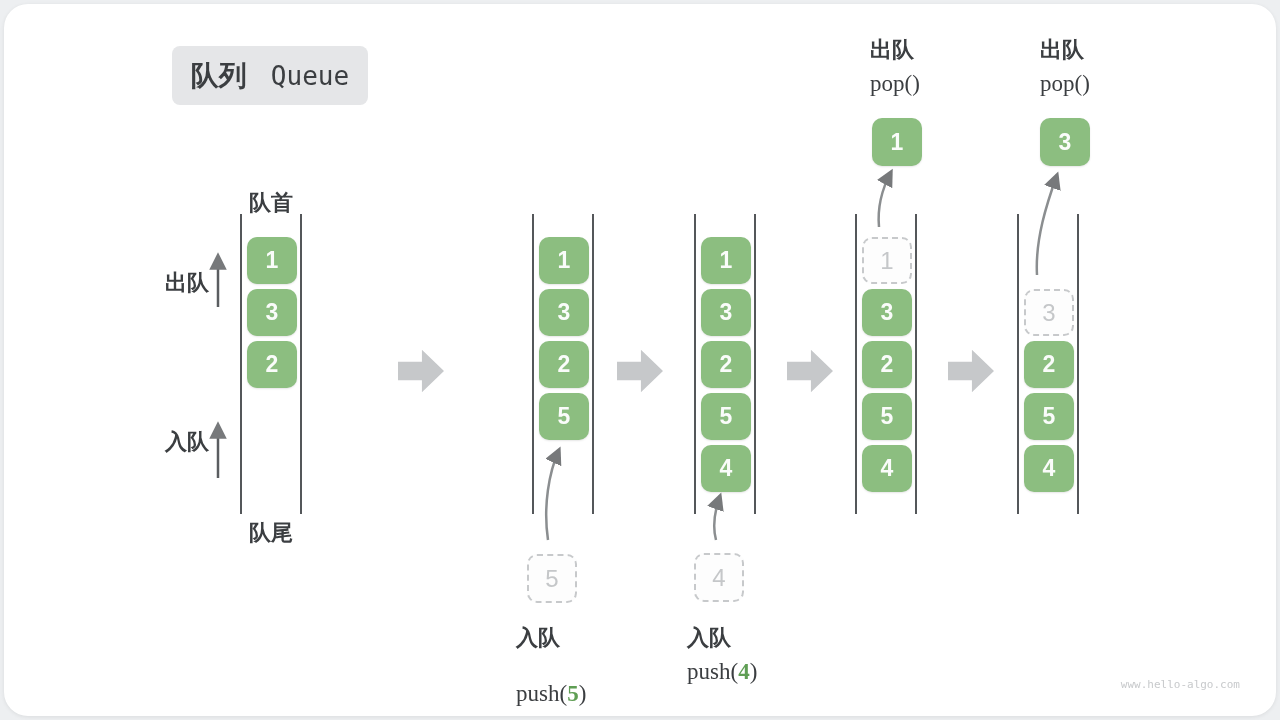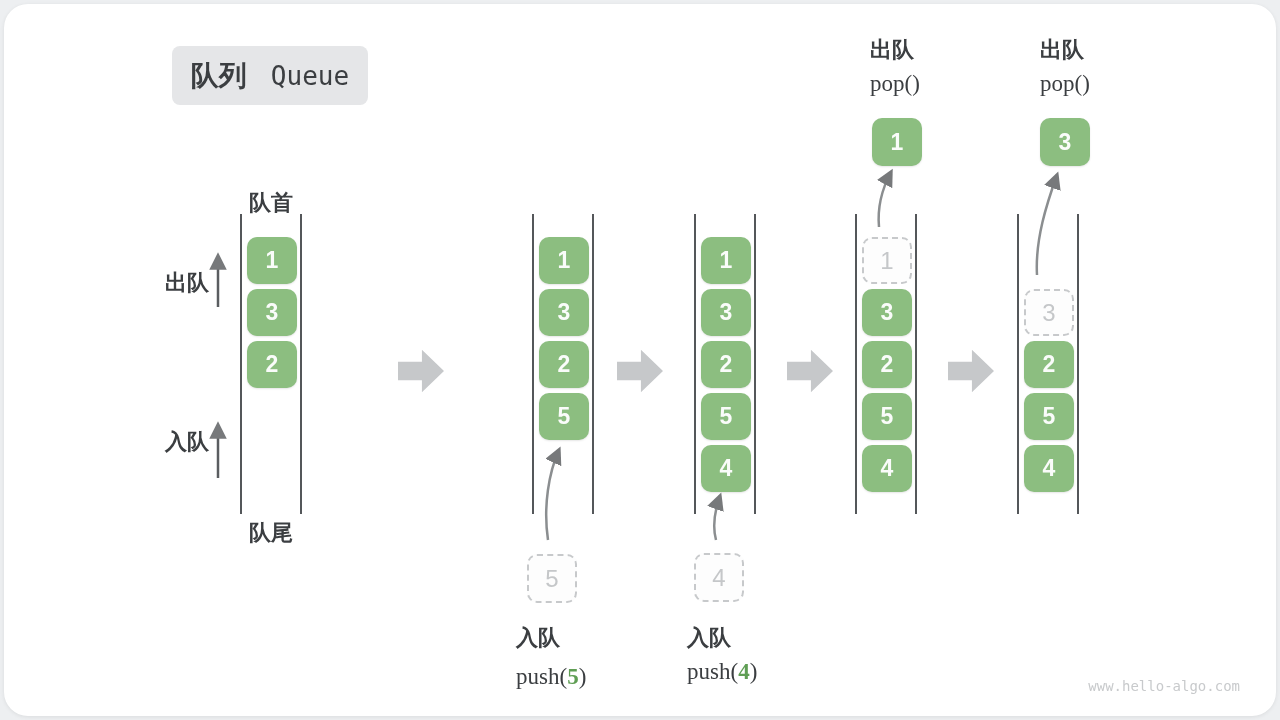--- a/index.html
+++ b/index.html
@@ -61,21 +61,21 @@
     width:46px;height:46px;background:#c6c8ca;
     -webkit-clip-path:polygon(0% 30%,52% 30%,52% 4%,100% 50%,52% 96%,52% 70%,0% 70%);
     clip-path:polygon(0% 30%,52% 30%,52% 4%,100% 50%,52% 96%,52% 70%,0% 70%);
   }
   
   .op-zh{font-size:22px;font-weight:700;}
   .op-code{font-size:23px;font-family:Liberation Serif, serif;}
   .op-code .arg{color:#5f9e54;font-weight:700;}
   
   .watermark{
-    right:36px;top:674px;font-size:14px;color:#c8cacc;
+    right:36px;top:674px;font-size:11px;color:#c8cacc;
     font-family:"DejaVu Sans Mono","Liberation Mono",monospace;
   }
   svg.overlay{position:absolute;left:0;top:0;pointer-events:none;}
 </style>
 </head>
 <body>
 
 <div class="canvas">
 
   <div class="abs title-box">
@@ -130,21 +130,21 @@
   <div class="abs block-arrow" style="left:783px;top:344px;"></div>
   <div class="abs block-arrow" style="left:944px;top:344px;"></div>
 
   <div class="abs box staged" style="left:523px;top:550px;">5</div>
   <div class="abs box staged" style="left:690px;top:549px;">4</div>
 
   <div class="abs box popped" style="left:868px;top:114px;">1</div>
   <div class="abs box popped" style="left:1036px;top:114px;">3</div>
 
   <div class="abs op-zh" style="left:512px;top:619px;">入队</div>
-  <div class="abs op-code" style="left:512px;top:660px;"><span>push(</span><span class="arg">5</span><span>)</span></div>
+  <div class="abs op-code" style="left:512px;top:677px;"><span>push(</span><span class="arg">5</span><span>)</span></div>
 
   <div class="abs op-zh" style="left:683px;top:619px;">入队</div>
   <div class="abs op-code" style="left:683px;top:655px;text-align:right;"><span>push(</span><span class="arg">4</span><span>)</span></div>
 
   <div class="abs op-zh" style="left:866px;top:31px;">出队</div>
   <div class="abs op-code" style="left:866px;top:67px;">pop()</div>
 
   <div class="abs op-zh" style="left:1036px;top:31px;">出队</div>
   <div class="abs op-code" style="left:1036px;top:67px;">pop()</div>
 

